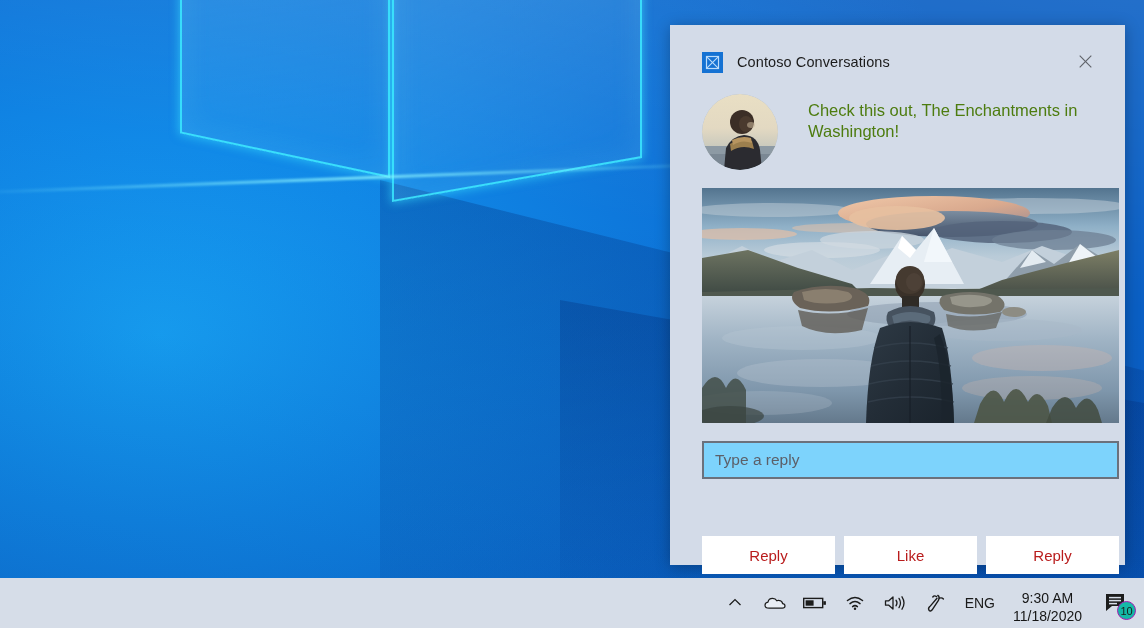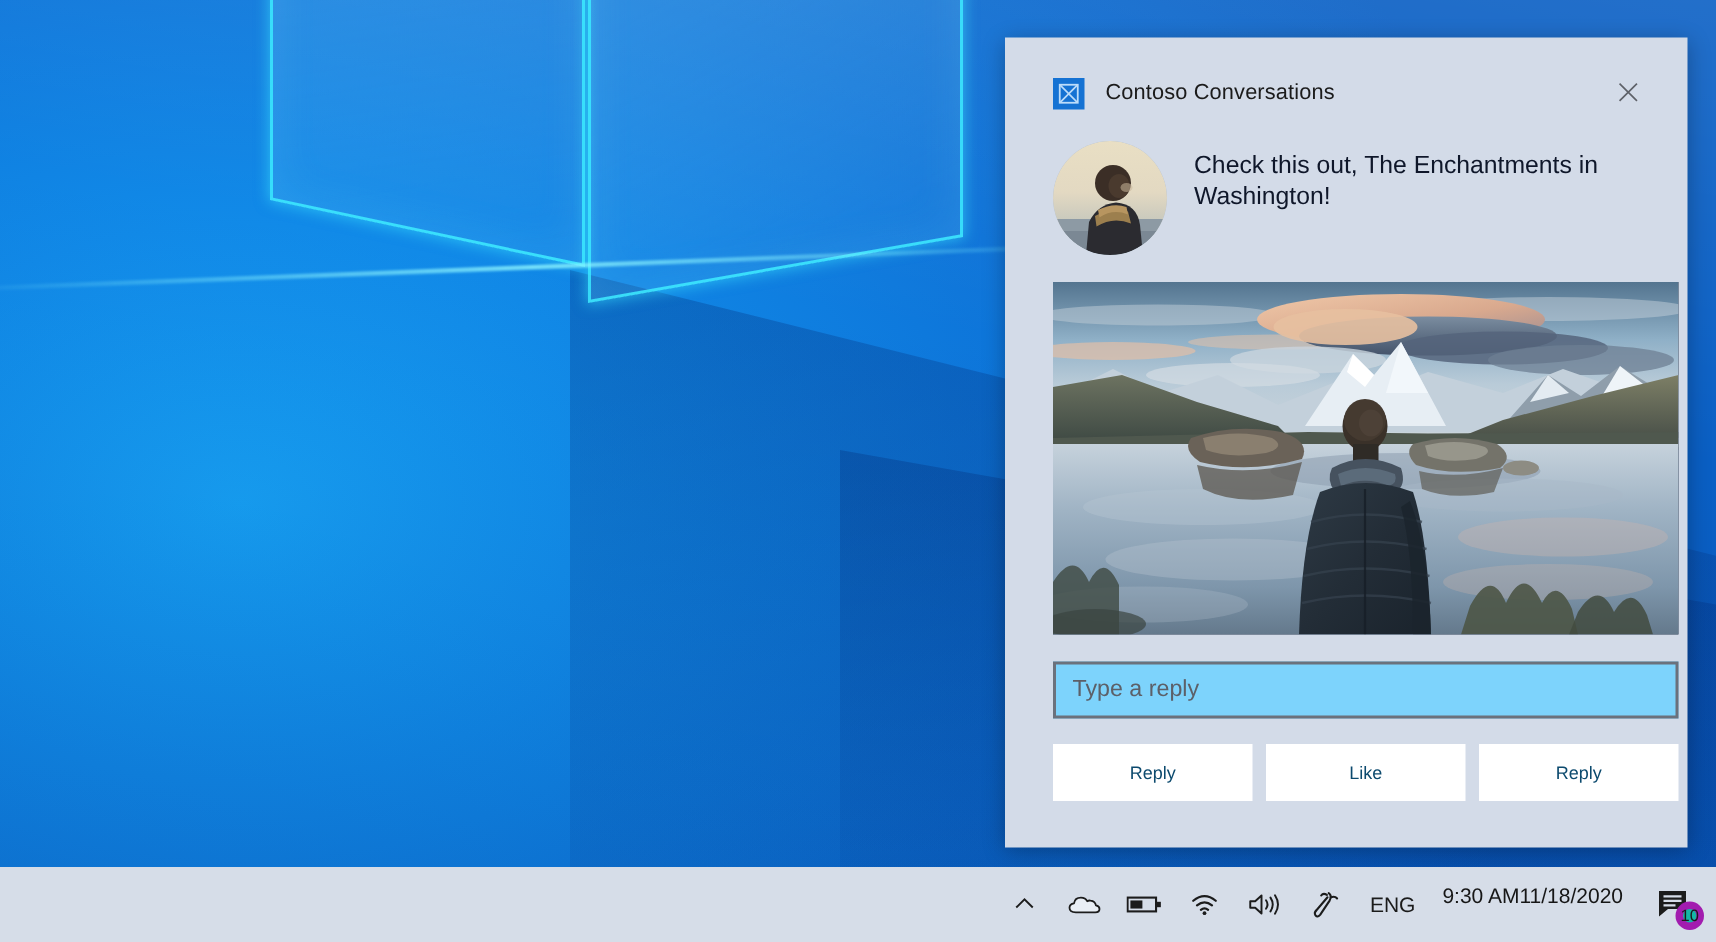--- a/index.html
+++ b/index.html
@@ -118,23 +118,24 @@
   #msg-title {
     font-size: 17px;
     font-weight: bold;
     color: #141414;
     letter-spacing: -0.1px;
     line-height: 1.24;
   }
   #msg-body {
     margin-top: 3px;
     font-size: 16.5px;
-    color: #0f172a;
+    color: #4d7c0f;
     line-height: 1.26;
     max-width: 300px;
+    margin-left: 12px;
   }
 
   #hero-wrap {
     margin: 18px 20px 0 18px;
     width: 417px; height: 235px;
     overflow: hidden;
     position: relative;
     background: #2b3d52;
   }
 
@@ -155,76 +156,76 @@
     width: 417px;
     display: flex;
     gap: 9px;
   }
   .action-btn {
     flex: 1 1 0;
     height: 38px;
     background: #ffffff;
     border: none;
     font-family: "Liberation Sans", sans-serif;
-    font-size: 12px;
-    color: #0c4a6e;
+    font-size: 15px;
+    color: #b91c1c;
     cursor: pointer;
-    display: flex; align-items: center; justify-content: center;
+    display: flex; align-items: center; justify-content: center; margin-top: 40px;
   }
 
   
   #taskbar {
     position: absolute;
     left: 0; bottom: 0;
     width: 1144px; height: 50px;
     background: #d6dde8;
     display: flex;
     align-items: center;
     justify-content: flex-end;
   }
   #tray {
     display: flex;
-    align-items: flex-start;
+    align-items: flex-end;
     height: 50px;
     padding-right: 6px;
   }
   .tray-icon {
     width: 40px; height: 50px;
     display: flex; align-items: center; justify-content: center;
     cursor: pointer;
     color: #1c1c1c;
   }
   #tray-lang {
     padding: 0 10px; height: 50px;
     display: flex; align-items: center; justify-content: center;
     font-size: 14px; color: #1b1b1b;
     cursor: pointer;
   }
   #tray-clock {
     height: 40px;
-    display: flex; flex-direction: row;
+    display: flex; flex-direction: column;
     align-items: center; justify-content: center;
     padding: 0 12px 0 8px;
     cursor: pointer;
     line-height: 1.28;
   }
   #tray-clock span { font-size: 14px; color: #161616; }
   #action-center {
     width: 44px; height: 50px;
     position: relative;
     display: flex; align-items: center; justify-content: center;
     cursor: pointer;
   }
   #ac-badge {
     position: absolute;
     right: 2px; bottom: 8px;
     width: 19px; height: 19px;
     border-radius: 50%;
     background: #14b8a6;
-    border: 5px solid #a21caf;
+    border: 1px solid #a21caf;
     color: #1b1b1b;
     font-size: 11px;
     display: flex; align-items: center; justify-content: center;
   }
 </style>
 </head>
 <body>
 
 <div id="screen">
 

